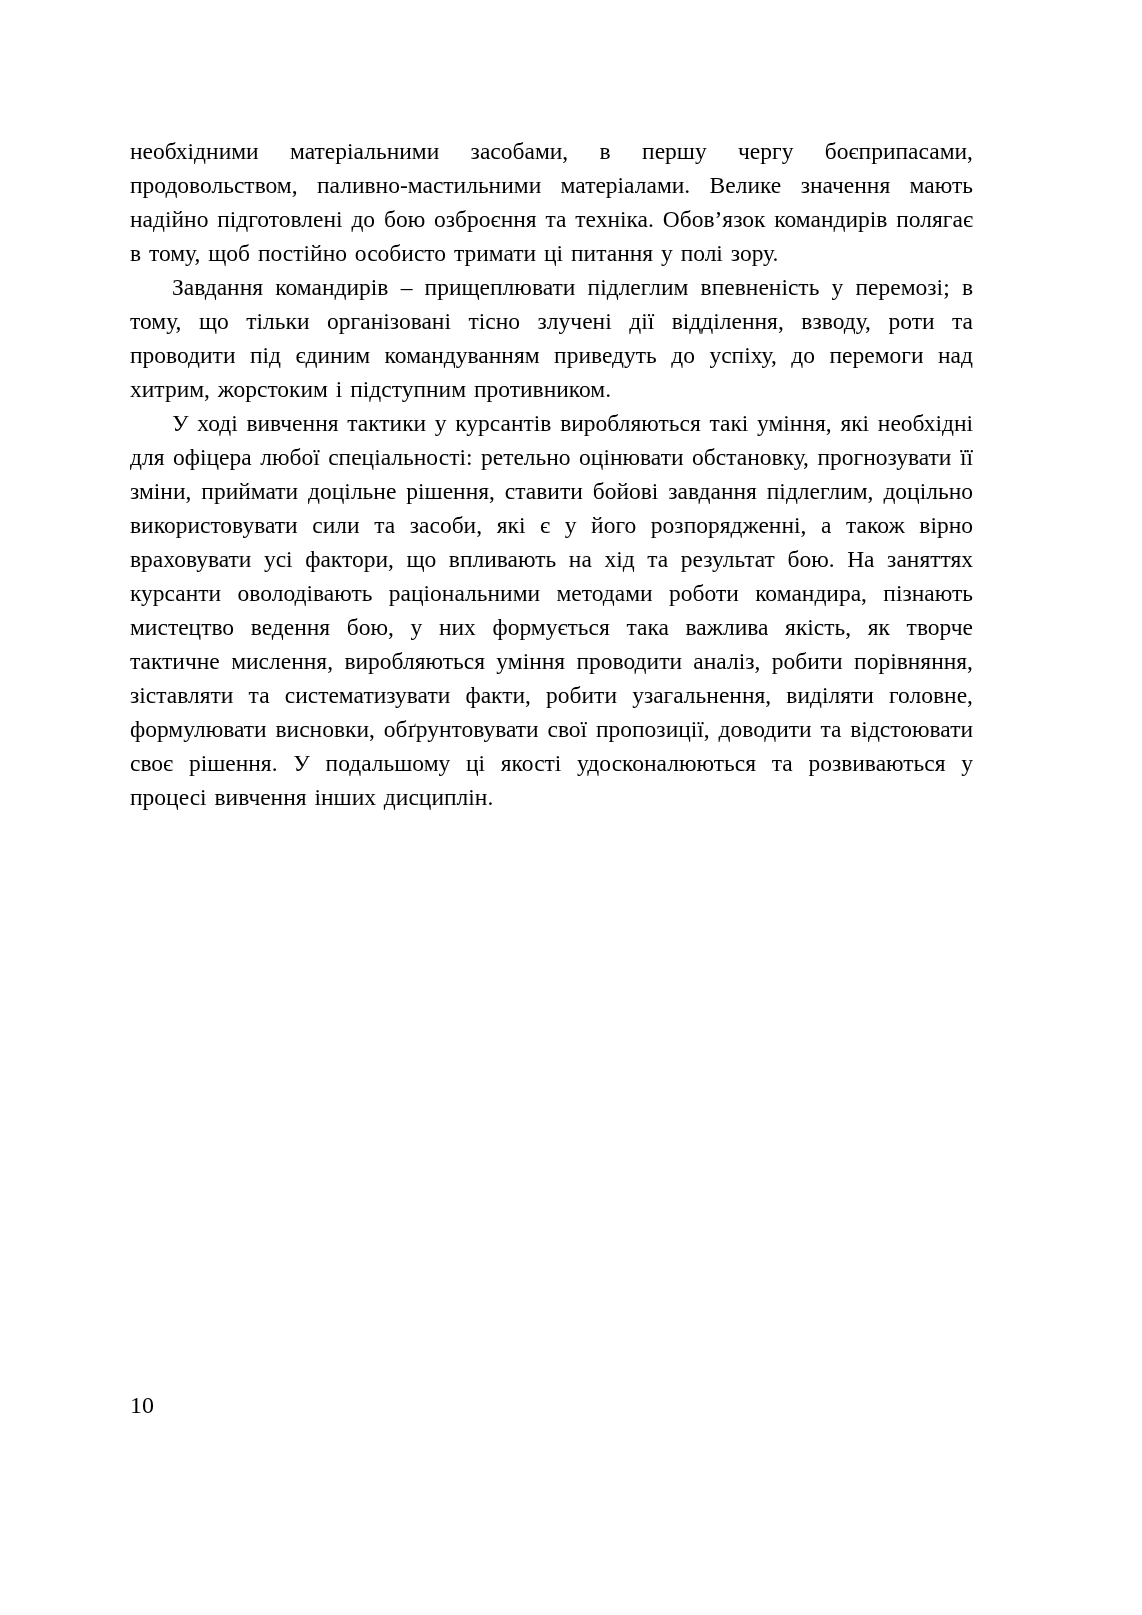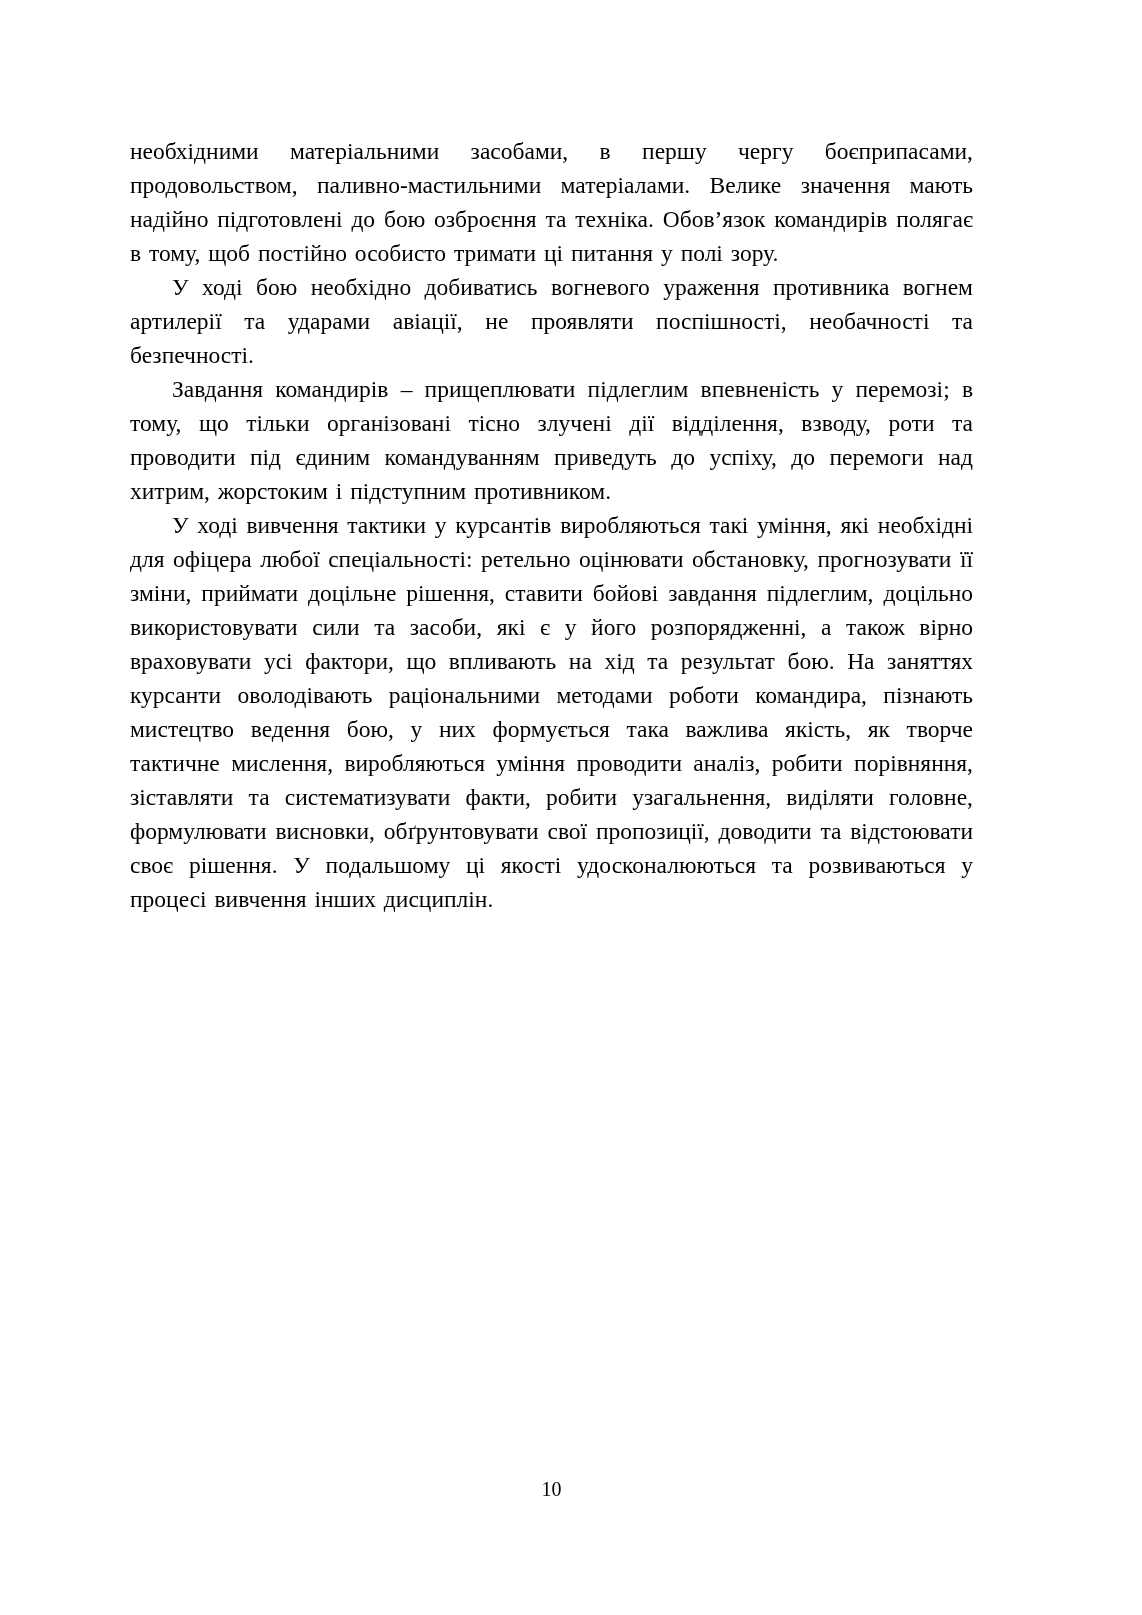--- a/index.html
+++ b/index.html
@@ -32,30 +32,29 @@
     text-indent: 42px;
     word-spacing: 2px;
   }
   .text-block p.no-indent {
     text-indent: 0;
   }
   .page-number {
     position: absolute;
     left: 130px;
     width: 843px;
-    top: 1472px;
-    text-align: center;
-    font-size: 20px;
+    top: 1388px;
+    text-align: left;
+    font-size: 24px;
     line-height: 34px;
   }
 </style>
 </head>
 <body>
 
 <div class="page">
   <div class="text-block">
     <p class="no-indent">необхідними матеріальними засобами, в першу чергу боєприпасами, продовольством, паливно-мастильними матеріалами. Велике значення мають надійно підготовлені до бою озброєння та техніка. Обов’язок командирів полягає в тому, щоб постійно особисто тримати ці питання у полі зору.</p>
-    <p>У ході бою необхідно добиватись вогневого ураження противника вогнем артилерії та ударами авіації, не проявляти поспішності, необачності та безпечності.</p>
     <p>Завдання командирів – прищеплювати підлеглим впевненість у перемозі; в тому, що тільки організовані тісно злучені дії відділення, взводу, роти та проводити під єдиним командуванням приведуть до успіху, до перемоги над хитрим, жорстоким і підступним противником.</p>
     <p>У ході вивчення тактики у курсантів виробляються такі уміння, які необхідні для офіцера любої спеціальності: ретельно оцінювати обстановку, прогнозувати її зміни, приймати доцільне рішення, ставити бойові завдання підлеглим, доцільно використовувати сили та засоби, які є у його розпорядженні, а також вірно враховувати усі фактори, що впливають на хід та результат бою. На заняттях курсанти оволодівають раціональними методами роботи командира, пізнають мистецтво ведення бою, у них формується така важлива якість, як творче тактичне мислення, виробляються уміння проводити аналіз, робити порівняння, зіставляти та систематизувати факти, робити узагальнення, виділяти головне, формулювати висновки, обґрунтовувати свої пропозиції, доводити та відстоювати своє рішення. У подальшому ці якості удосконалюються та розвиваються у процесі вивчення інших дисциплін.</p>
   </div>
   <div class="page-number">10</div>
 </div>
 
 </body></html>

